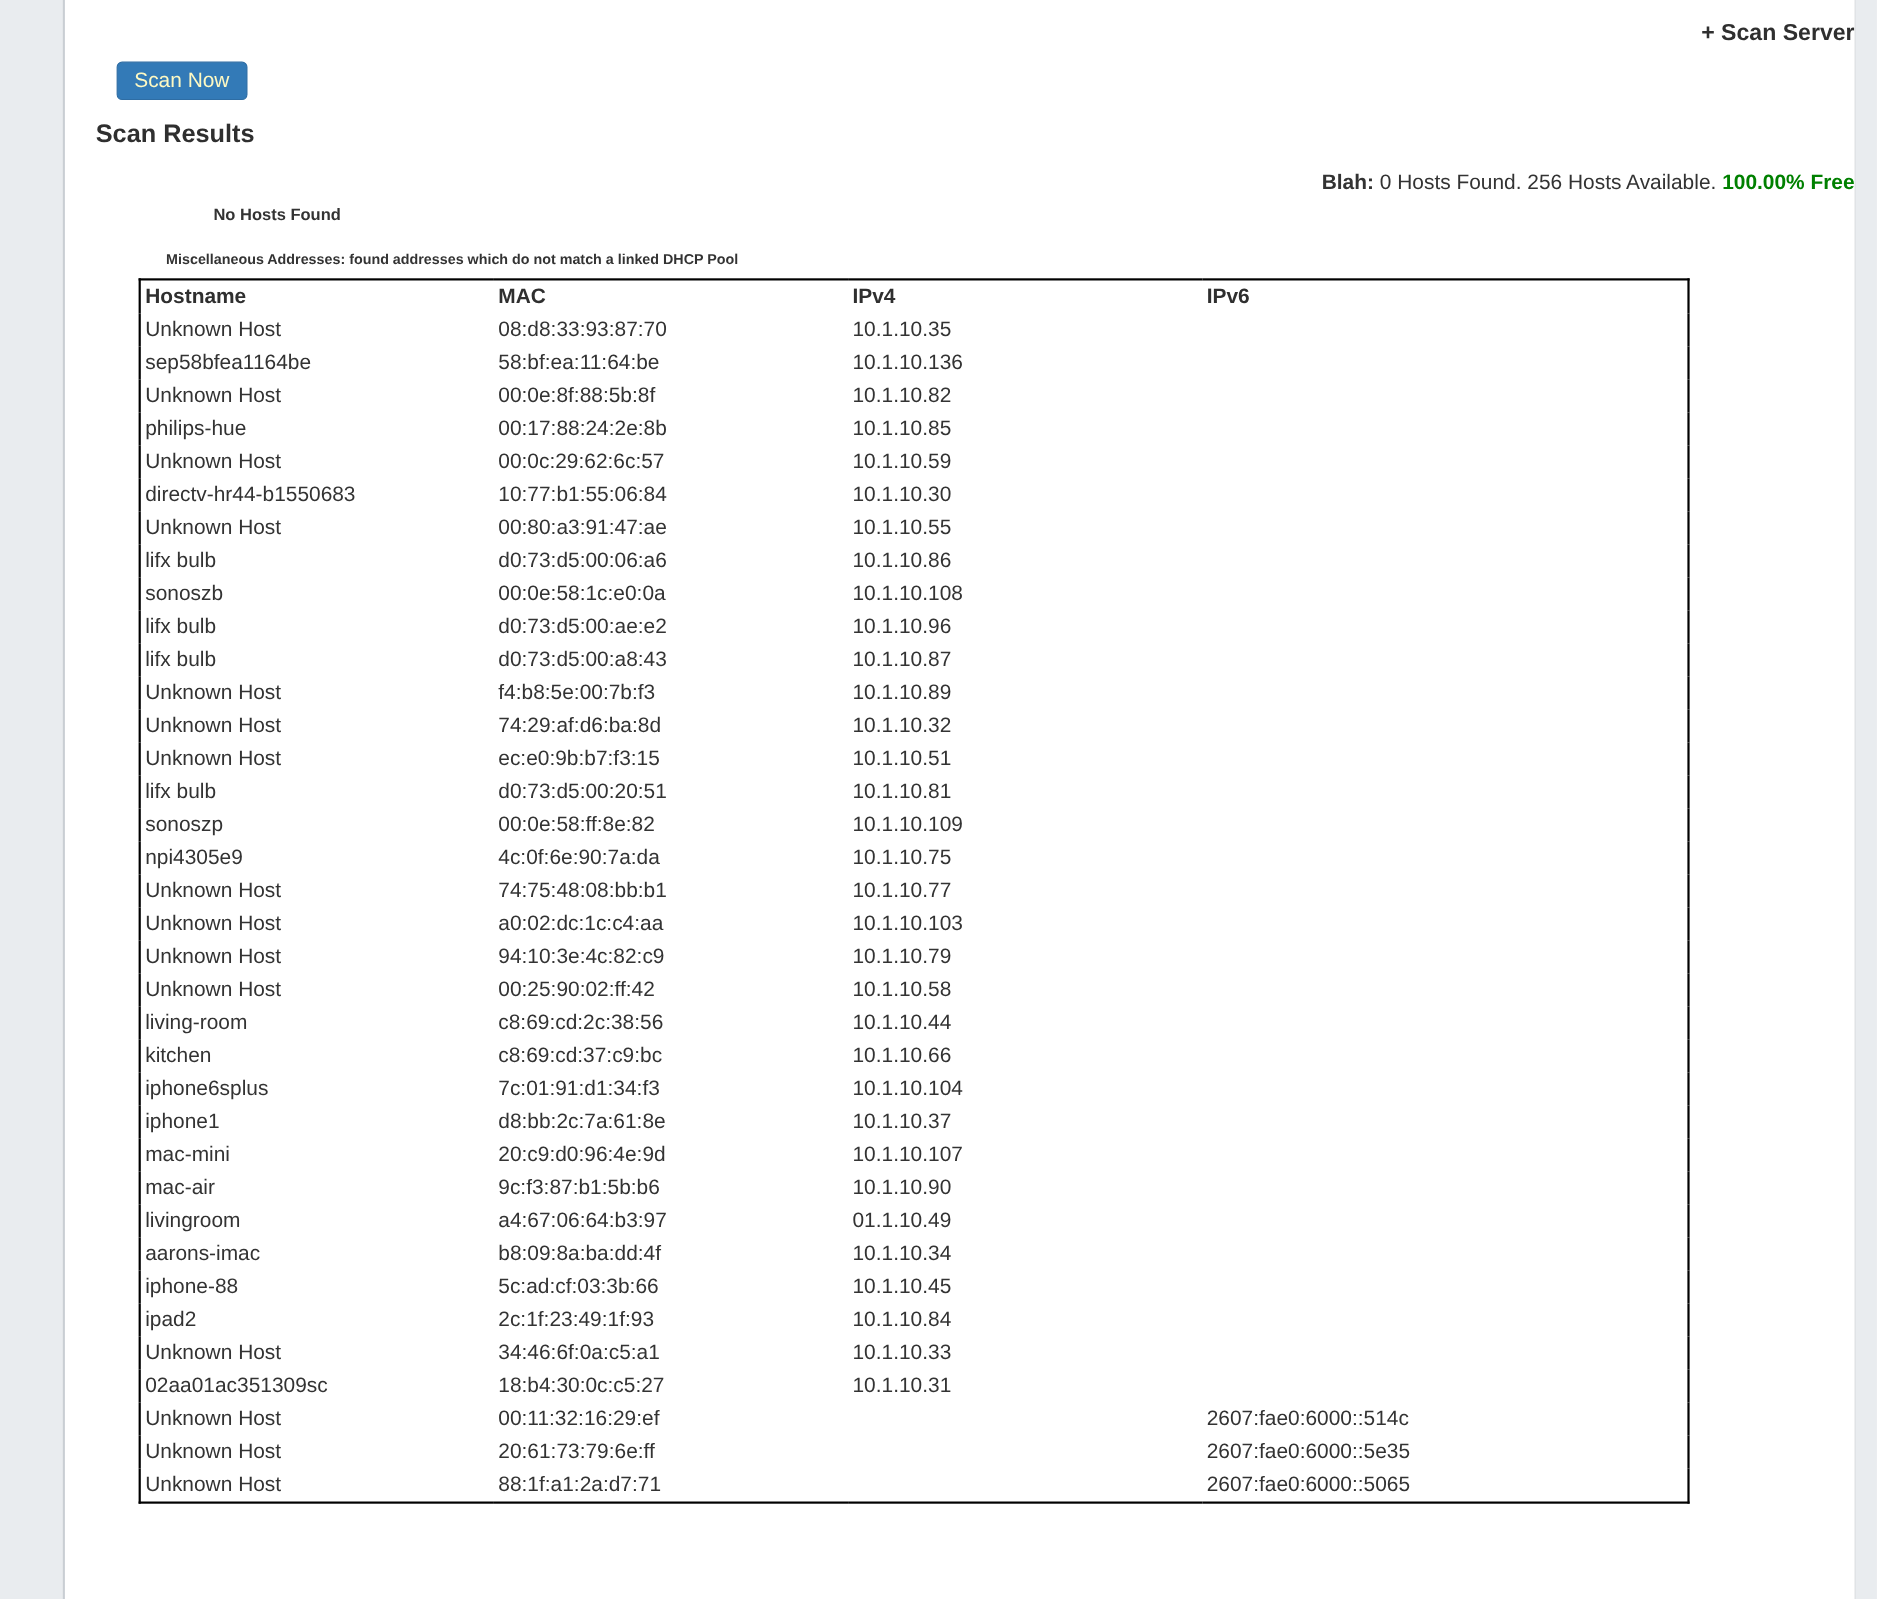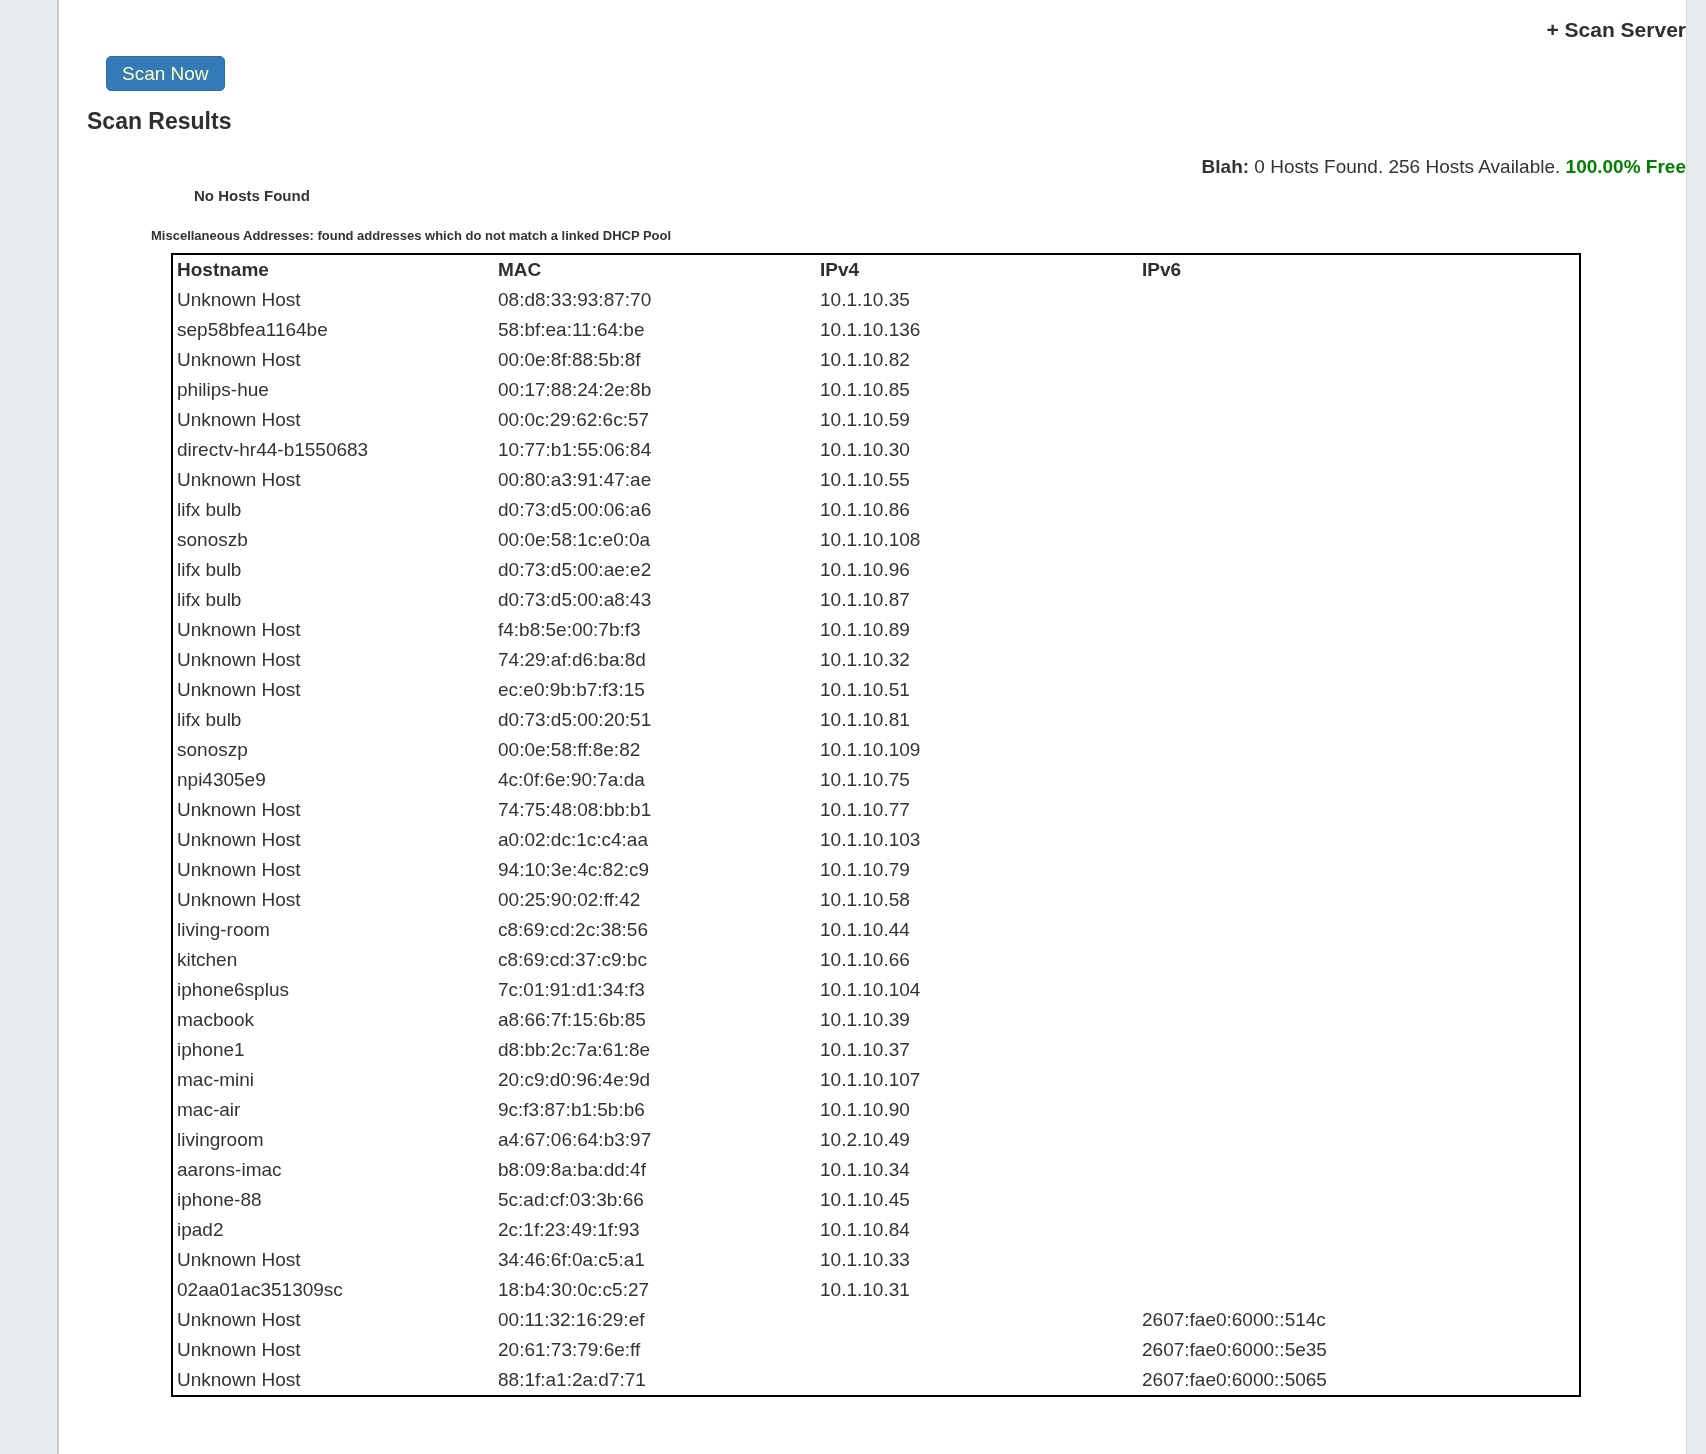--- a/index.html
+++ b/index.html
@@ -69,21 +69,21 @@
     line-height: 24px;
     font-weight: bold;
   }
   .misc {
     margin: 16px 0 0 92px;
     font-size: 13px;
     line-height: 24px;
     font-weight: bold;
   }
   table.scan-table {
-    margin: 5px 0 0 112px;
+    margin: 5px 0 0 67px;
     border-collapse: collapse;
     border: 2px solid #000000;
     table-layout: fixed;
     width: 1410px;
   }
   table.scan-table th,
   table.scan-table td {
     text-align: left;
     vertical-align: middle;
     font-size: 19px;
@@ -277,47 +277,41 @@
             <td>10.1.10.66</td>
             <td></td>
           </tr>
           <tr>
             <td>iphone6splus</td>
             <td>7c:01:91:d1:34:f3</td>
             <td>10.1.10.104</td>
             <td></td>
           </tr>
           <tr>
-            <td>macbook</td>
-            <td>a8:66:7f:15:6b:85</td>
-            <td>10.1.10.39</td>
-            <td></td>
-          </tr>
-          <tr>
             <td>iphone1</td>
             <td>d8:bb:2c:7a:61:8e</td>
             <td>10.1.10.37</td>
             <td></td>
           </tr>
           <tr>
             <td>mac-mini</td>
             <td>20:c9:d0:96:4e:9d</td>
             <td>10.1.10.107</td>
             <td></td>
           </tr>
           <tr>
             <td>mac-air</td>
             <td>9c:f3:87:b1:5b:b6</td>
             <td>10.1.10.90</td>
             <td></td>
           </tr>
           <tr>
             <td>livingroom</td>
             <td>a4:67:06:64:b3:97</td>
-            <td>10.2.10.49</td>
+            <td>01.1.10.49</td>
             <td></td>
           </tr>
           <tr>
             <td>aarons-imac</td>
             <td>b8:09:8a:ba:dd:4f</td>
             <td>10.1.10.34</td>
             <td></td>
           </tr>
           <tr>
             <td>iphone-88</td>

